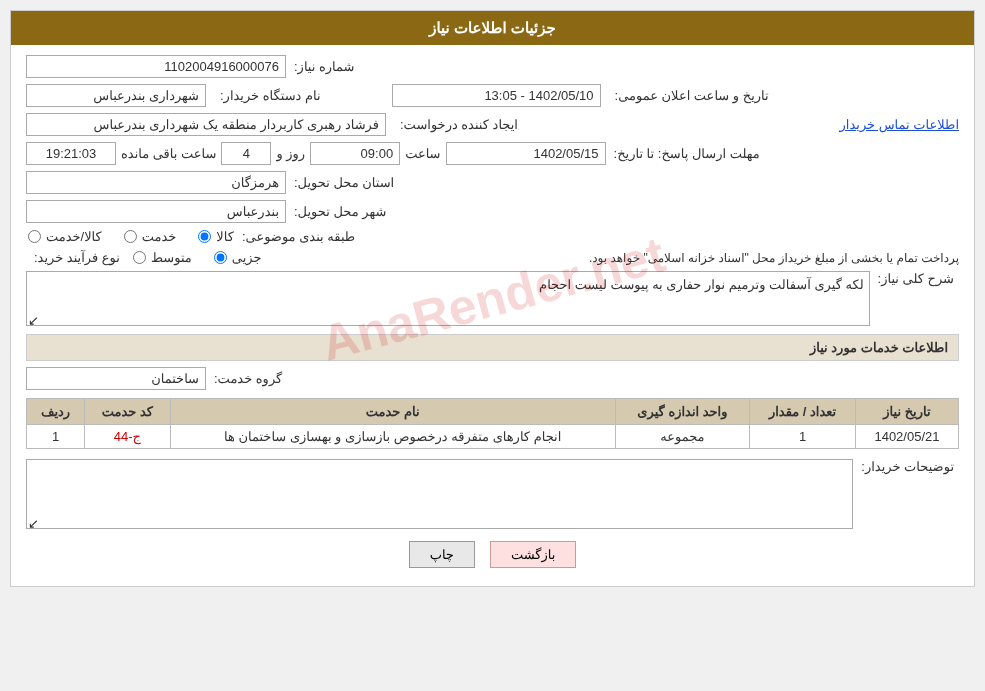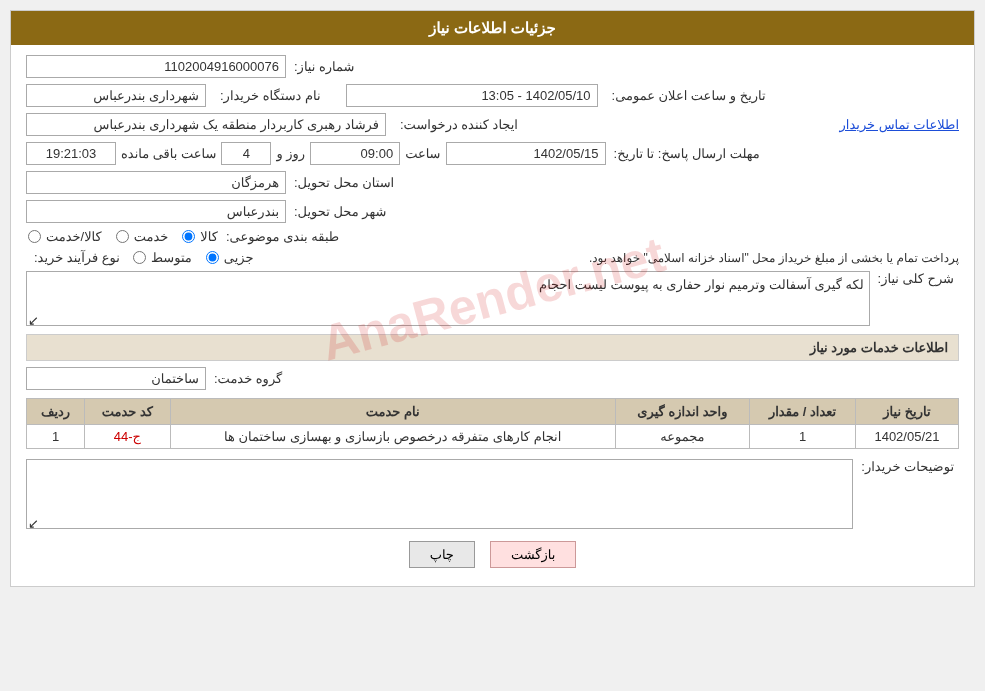--- a/index.html
+++ b/index.html
@@ -48,41 +48,41 @@
     .field-box {
       border: 1px solid #aaa;
       padding: 3px 6px;
       background: #fff;
       min-height: 22px;
     }
     .field-wide { width: 260px; }
     .field-medium { width: 180px; }
     .field-small { width: 90px; }
     .date-field { width: 160px; }
-    .date-range-field { width: 252px; }
+    .date-range-field { width: 209px; margin-left: 46px; }
 
     .section-header {
       background: #e8e0d0;
       border: 1px solid #ccc;
       padding: 5px 10px;
       font-weight: bold;
       margin: 8px 0 6px 0;
       text-align: right;
     }
 
     .row-flex {
       display: flex;
       align-items: center;
       gap: 6px;
     }
 
     .radio-group {
       display: flex;
       align-items: center;
-      gap: 12px;
+      gap: 20px;
       flex-direction: row-reverse;
     }
     .radio-item {
       display: flex;
       align-items: center;
       gap: 3px;
     }
     .radio-item input { margin: 0 2px; }
 
     .link-text {

